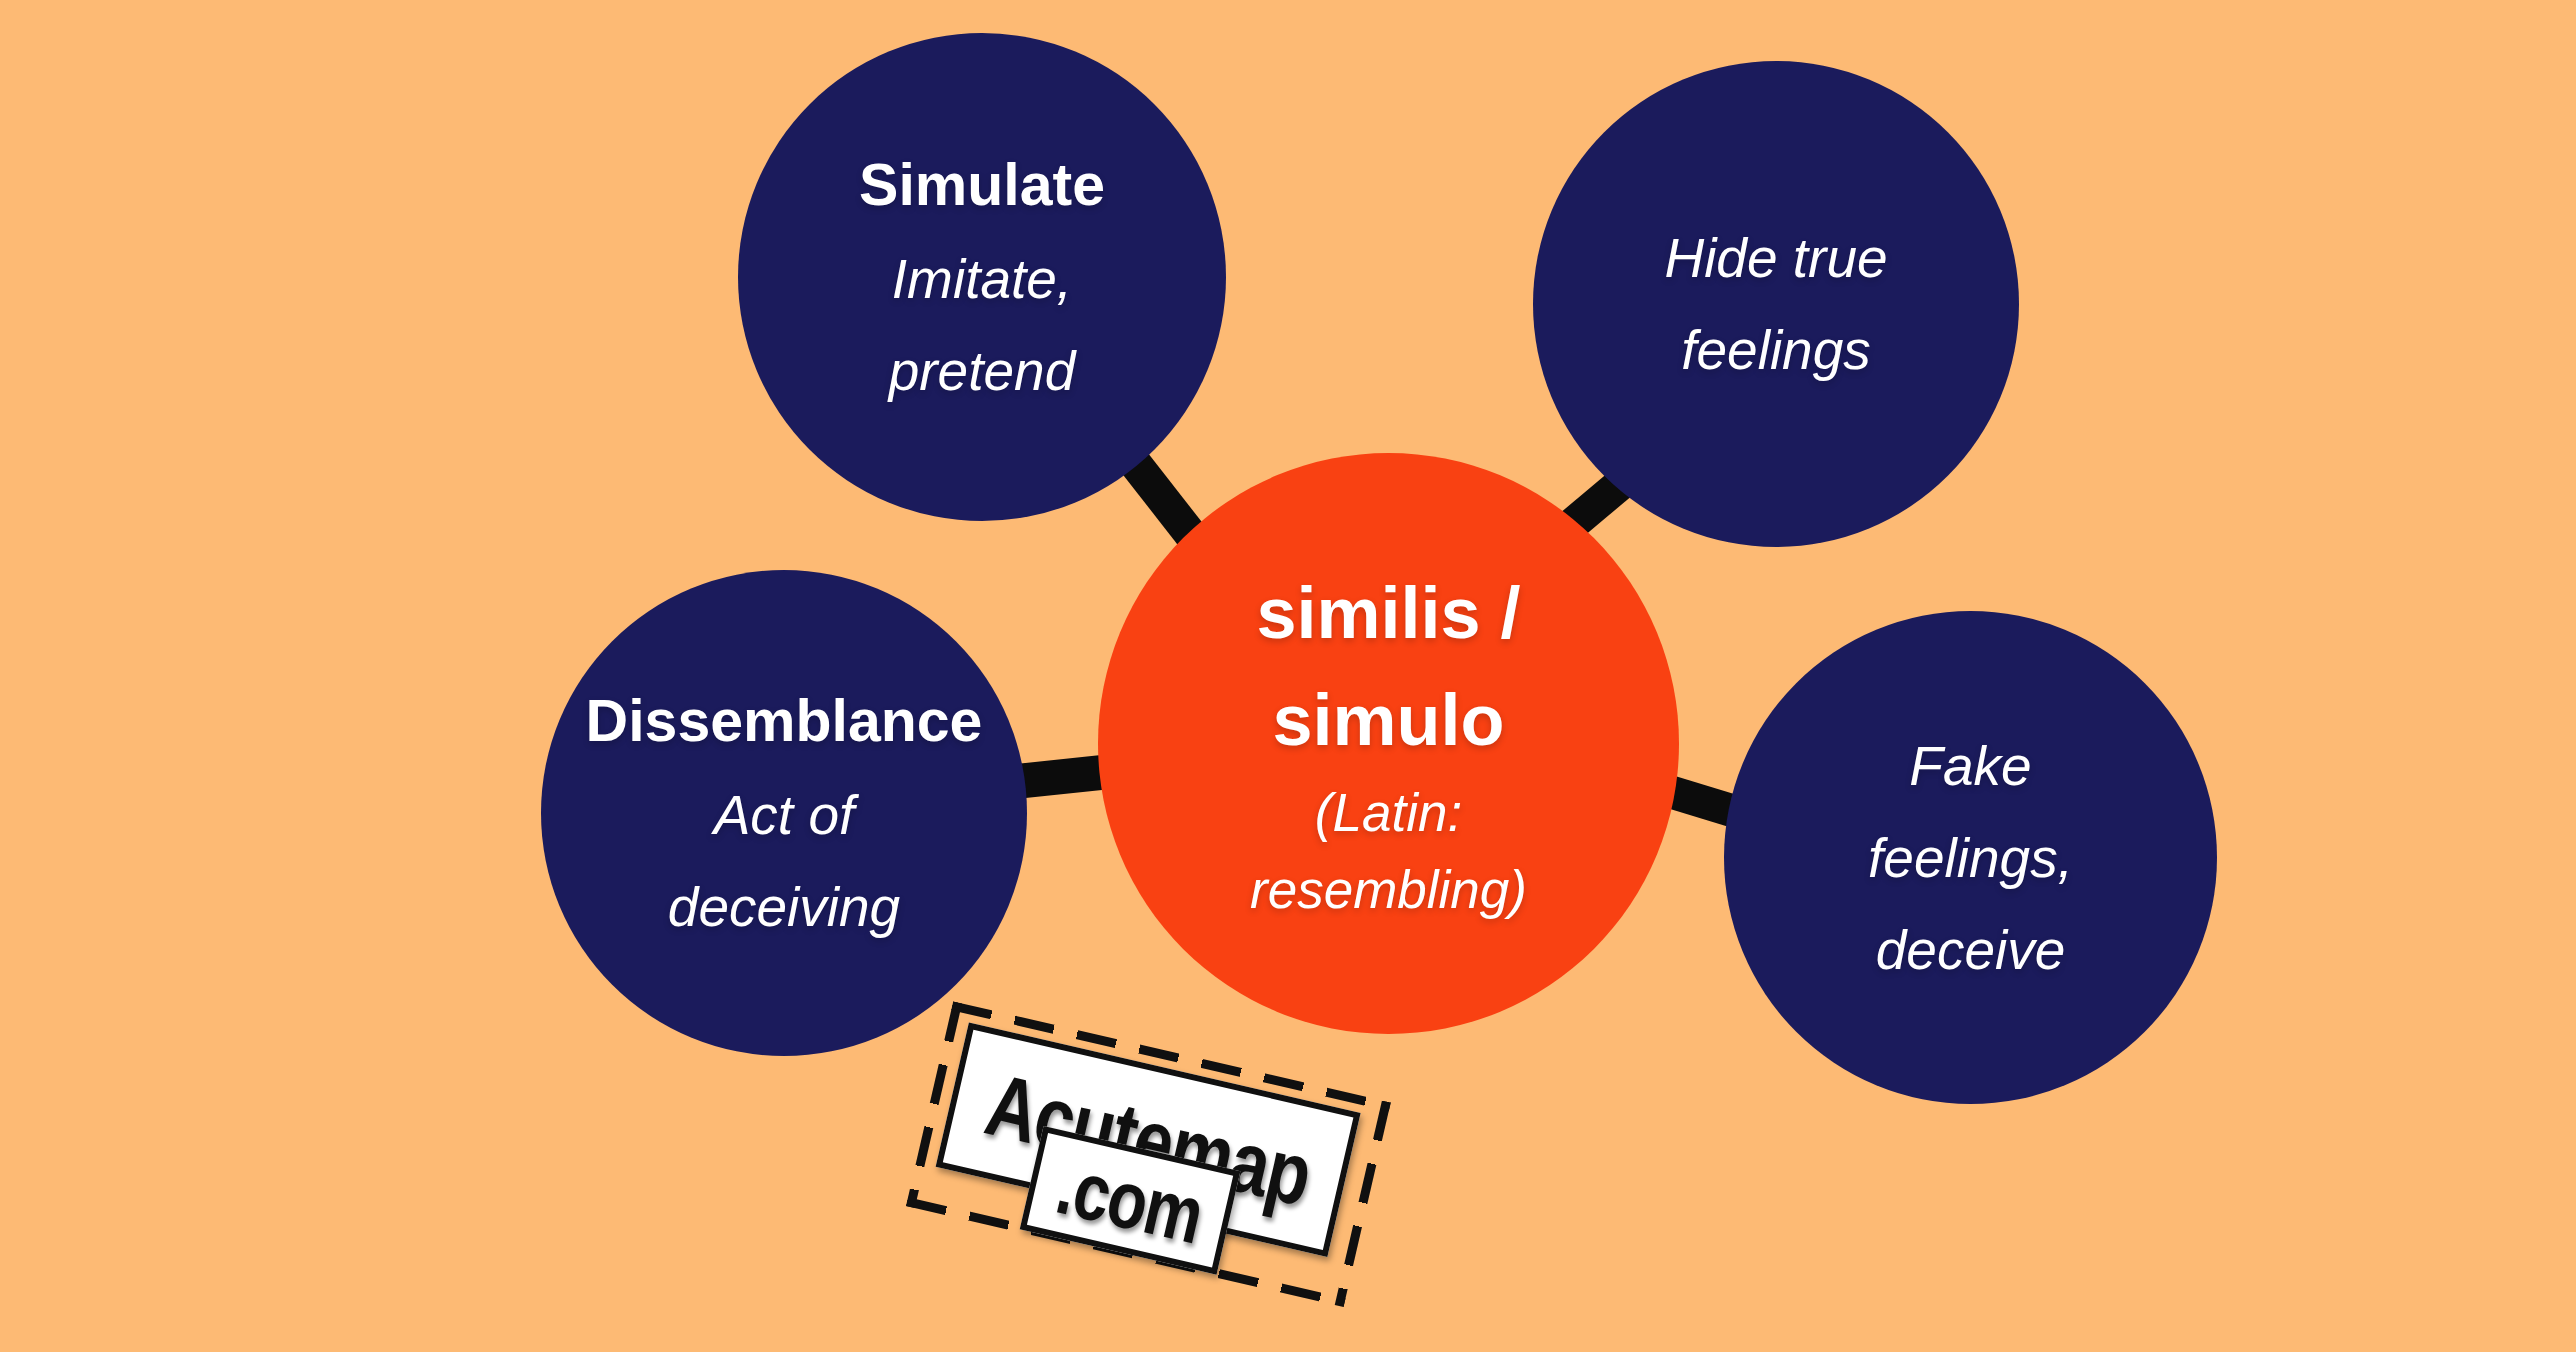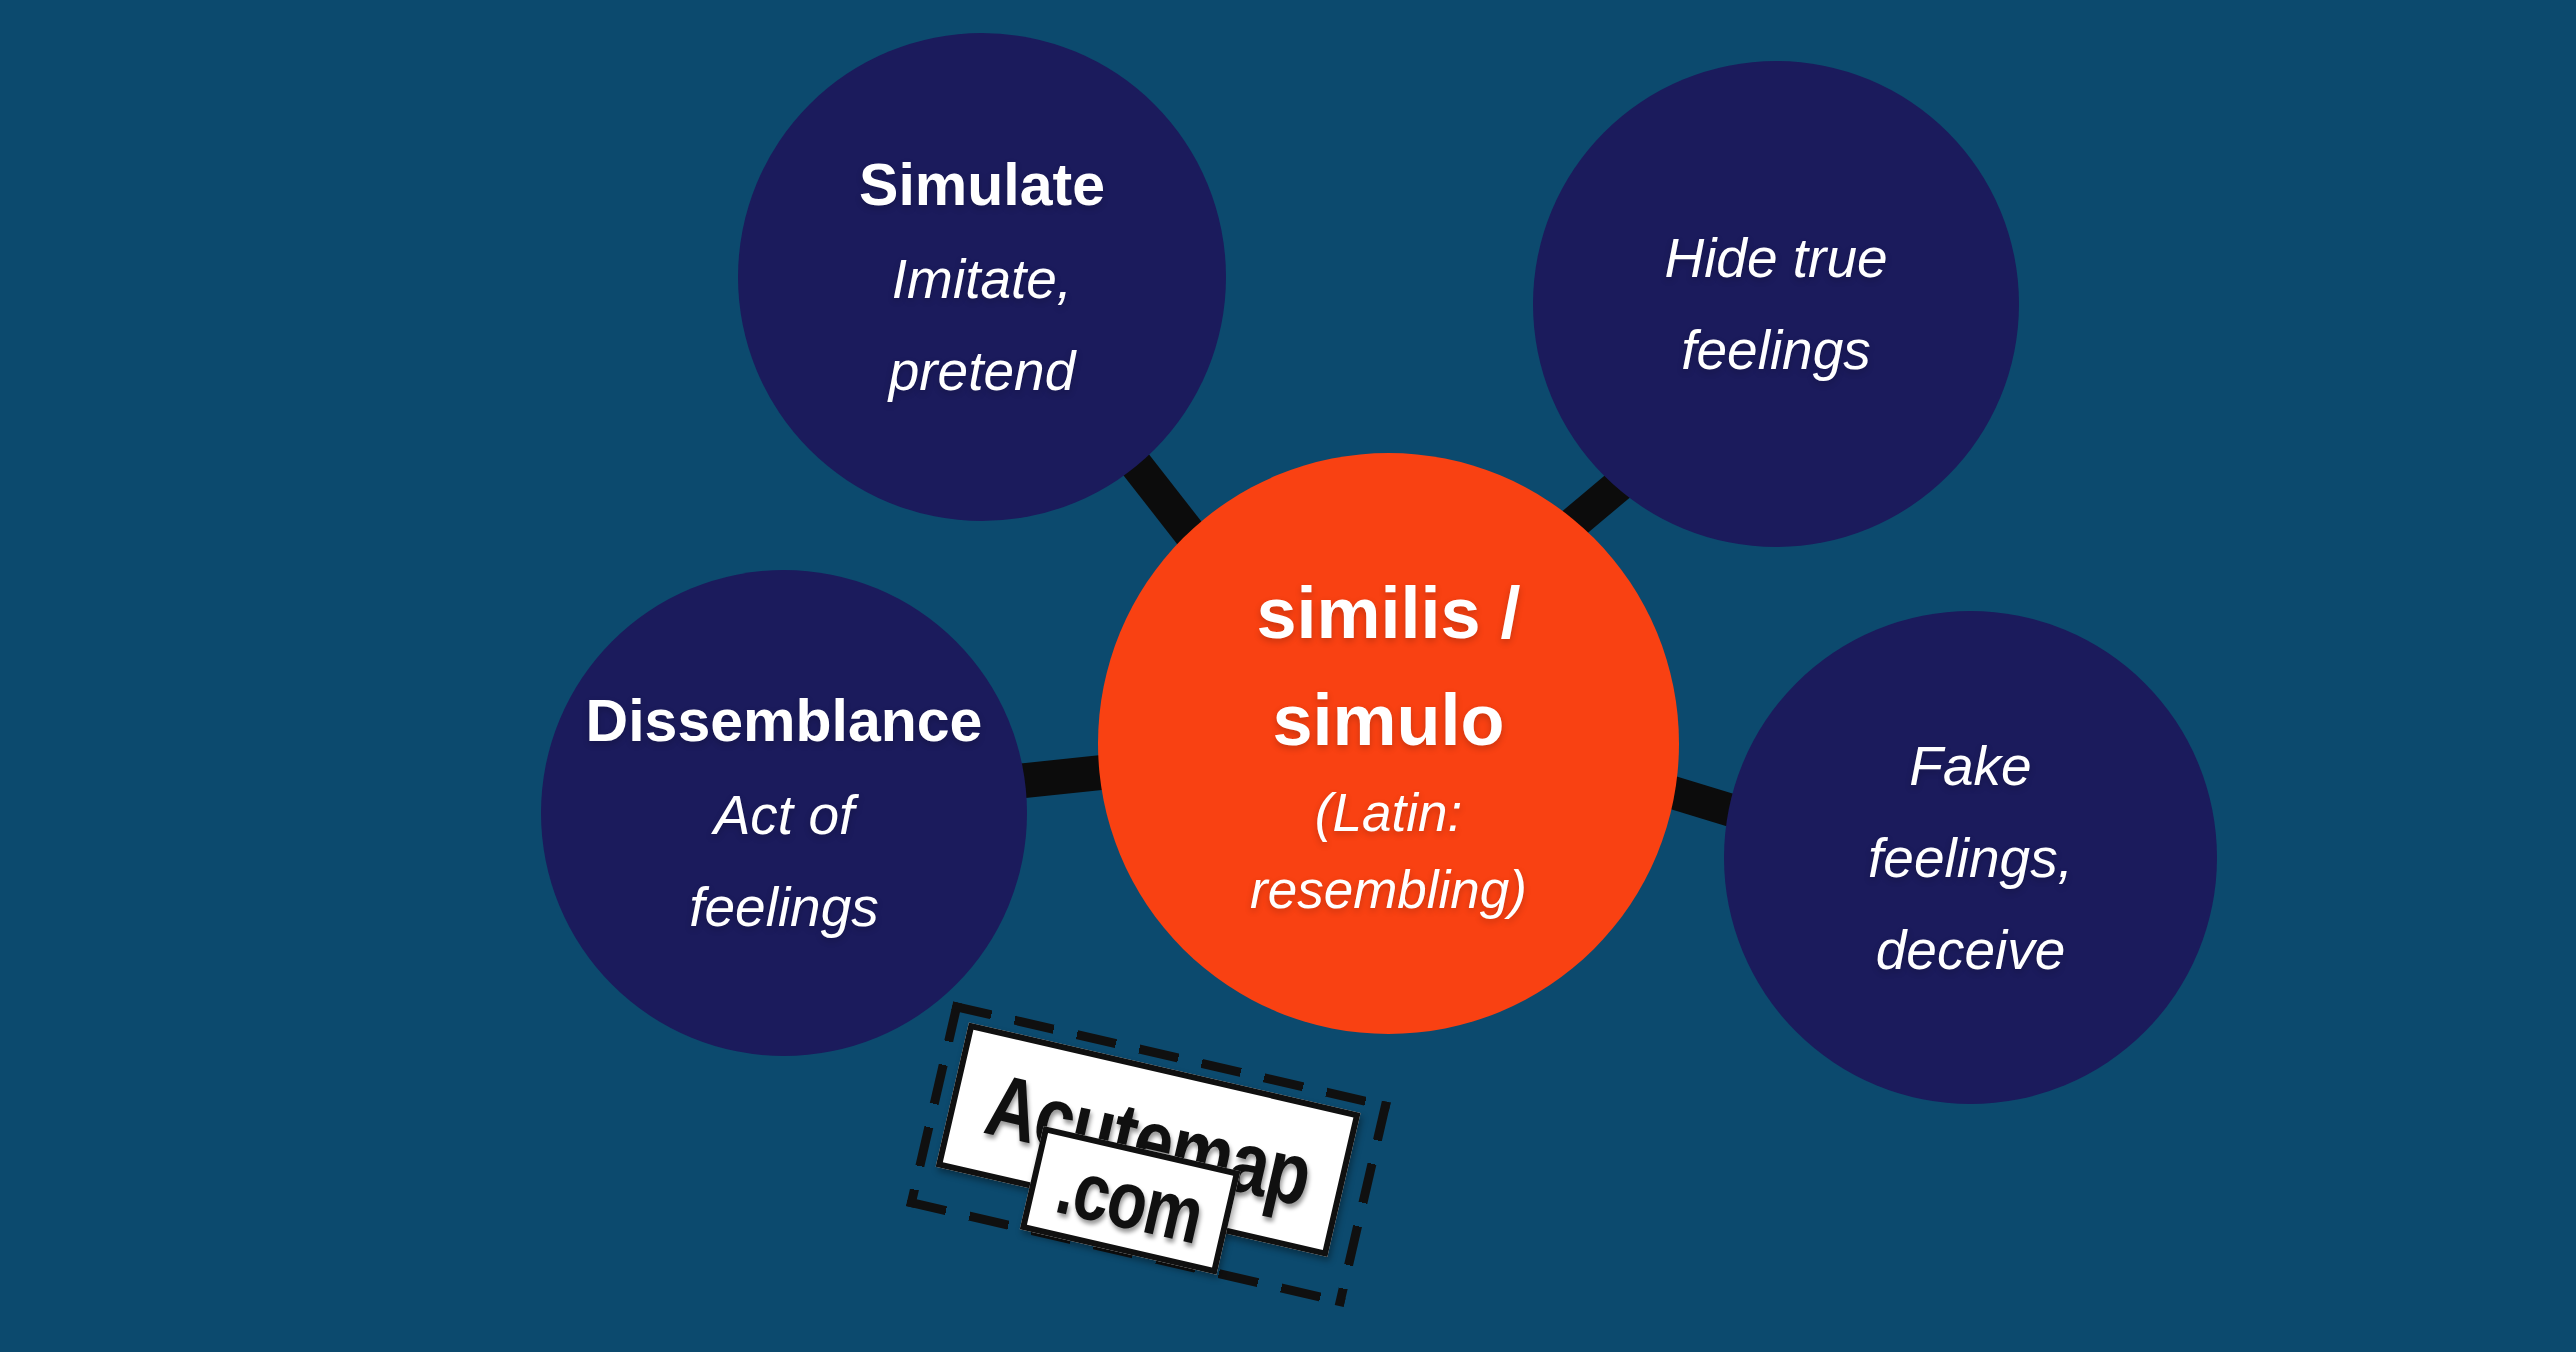--- a/index.html
+++ b/index.html
@@ -1,20 +1,20 @@
 <!DOCTYPE html>
 <html style="font-size:14.7px"><head>
 <meta charset="utf-8">
 <style>
   html, body { margin: 0; padding: 0; background: #ffffff; }
   .canvas {
     position: relative;
     width: 2576px;
     height: 1352px;
-    background: #0c4a6e;
+    background: #fdba74;
     overflow: hidden;
     font-family: "Liberation Sans", sans-serif;
   }
 
   
   .conn {
     position: absolute;
     background: #0c0c0c;
     z-index: 1;
   }
@@ -126,21 +126,21 @@
   </div>
 
   <div class="node node-navy n-dissimulate">
     <div class="sub">Hide true
 feelings</div>
   </div>
 
   <div class="node node-navy n-dissemblance">
     <div class="ttl">Dissemblance</div>
     <div class="sub">Act of
-feelings</div>
+deceiving</div>
   </div>
 
   <div class="node node-navy n-dissemble">
     <div class="sub">Fake
 feelings,
 deceive</div>
   </div>
 
   <div class="node node-center n-center">
     <div class="ttl c-ttl">similis /

